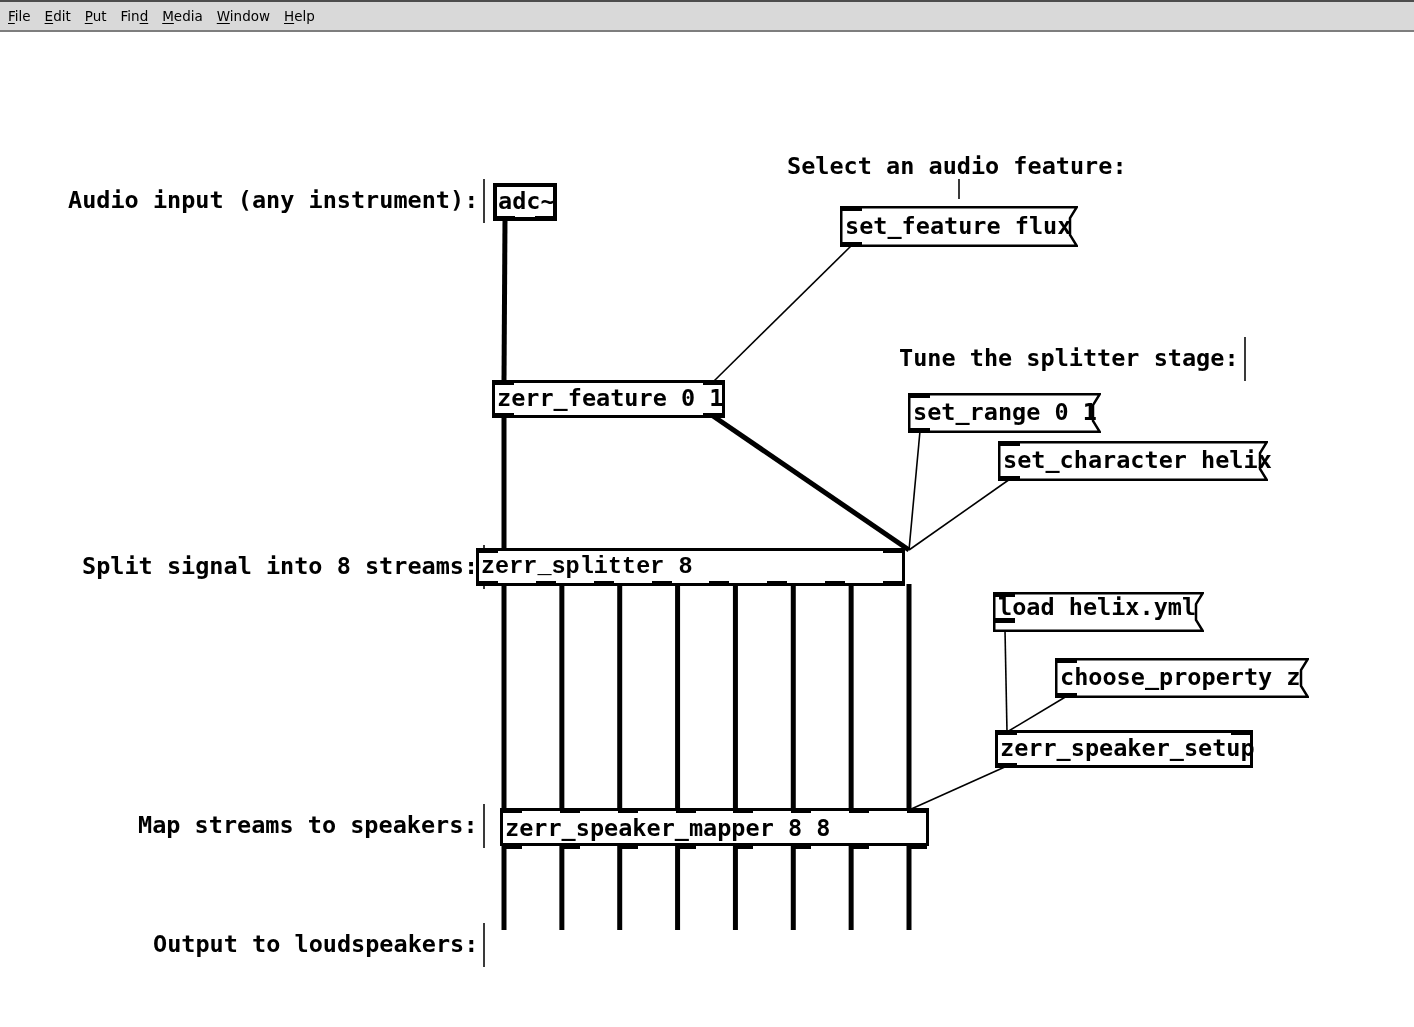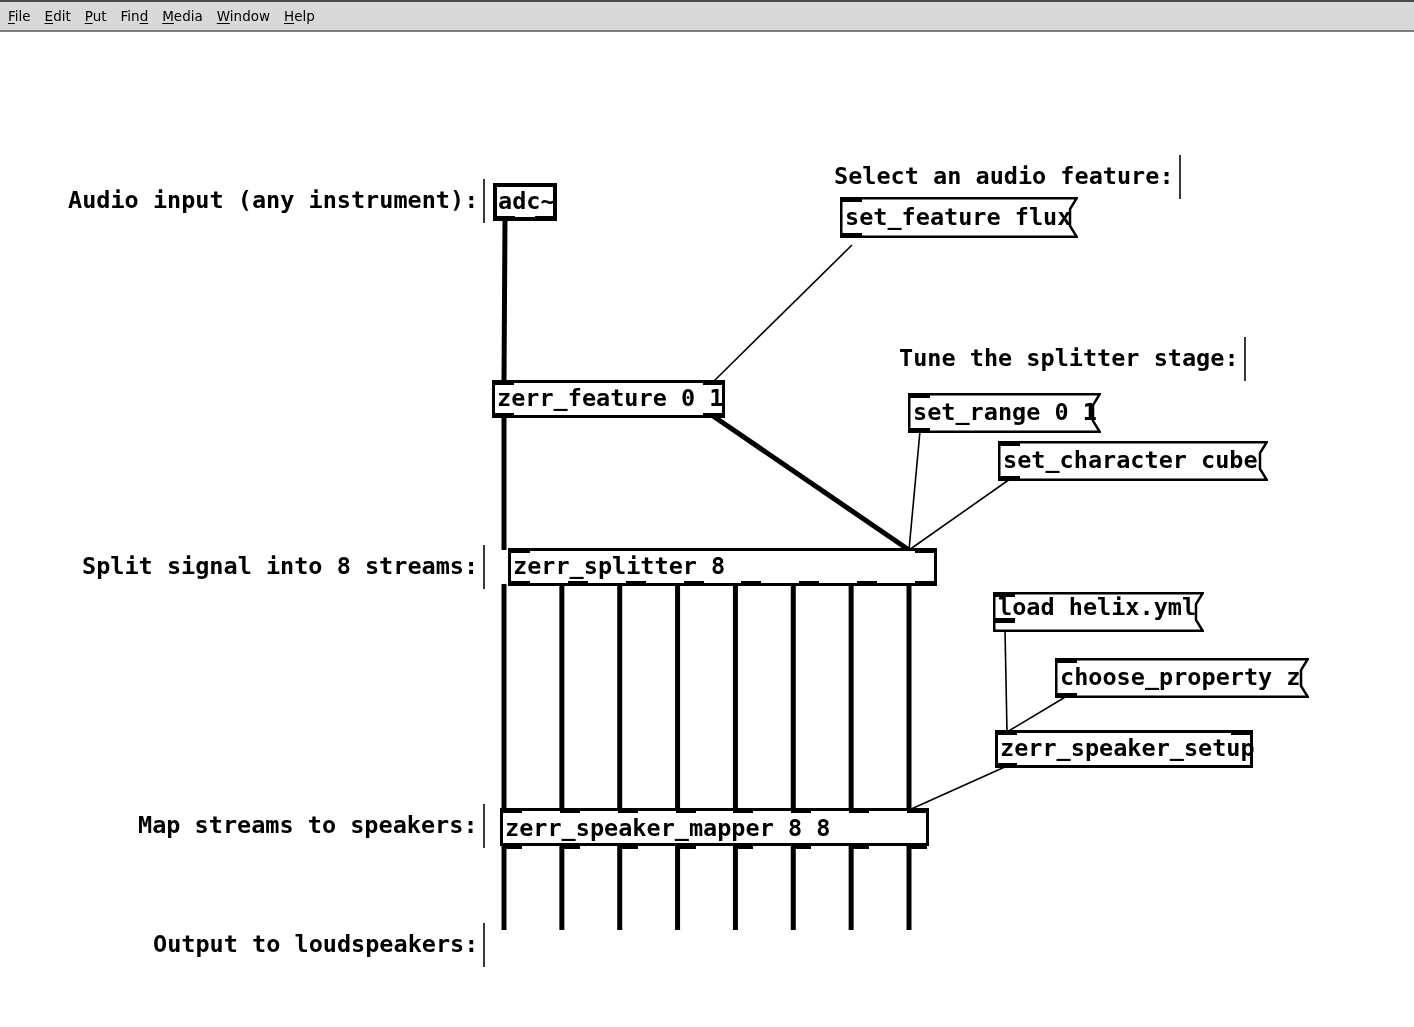--- a/index.html
+++ b/index.html
@@ -62,21 +62,21 @@
       <line x1="677.5714285714286" y1="844" x2="677.5714285714286" y2="930" class="cord signal"></line>
       <line x1="735.4285714285714" y1="844" x2="735.4285714285714" y2="930" class="cord signal"></line>
       <line x1="793.2857142857142" y1="844" x2="793.2857142857142" y2="930" class="cord signal"></line>
       <line x1="851.1428571428571" y1="844" x2="851.1428571428571" y2="930" class="cord signal"></line>
       <line x1="909" y1="844" x2="909" y2="930" class="cord signal"></line>
     </svg>
     <div class="comment" style="left: 68px; top: 179px;">
       <span class="ctext">Audio input (any instrument):</span>
       <div class="cbar"></div>
     </div>
-    <div class="comment" style="left: 834px; top: 155px;">
+    <div class="comment" style="left: 787px; top: 155px; flex-direction: column;">
       <span class="ctext">Select an audio feature:</span>
       <div class="cbar"></div>
     </div>
     <div class="comment" style="left: 899px; top: 337px;">
       <span class="ctext">Tune the splitter stage:</span>
       <div class="cbar"></div>
     </div>
     <div class="comment" style="left: 82px; top: 545px;">
       <span class="ctext">Split signal into 8 streams:</span>
       <div class="cbar"></div>
@@ -90,21 +90,21 @@
       <div class="cbar"></div>
     </div>
     <div class="node object" style="left: 493px; top: 183px; width: 64px; height: 38px; padding-left: 12px;">
       <svg class="border-svg" width="64" height="38">
         <rect x="2" y="2" width="60" height="34" fill="#ffffff" stroke="#000000" stroke-width="4"></rect>
       </svg>
       <span class="label">adc~</span>
       <div class="nub outlet" style="left: 2px;"></div>
       <div class="nub outlet" style="left: 42px;"></div>
     </div>
-    <div class="node message" style="left: 840px; top: 197px; width: 238px; height: 41px;">
+    <div class="node message" style="left: 840px; top: 206px; width: 238px; height: 41px;">
       <svg class="border-svg" width="238" height="41">
         <path d="M 1.25 1.25 L 236.75 1.25 L 230 12 L 230 29 L 236.75 39.75 L 1.25 39.75 Z" fill="#ffffff" stroke="#000000" stroke-width="2.5"></path>
       </svg>
       <span class="label">set_feature flux</span>
       <div class="nub inlet" style="left: 2px;"></div>
       <div class="nub outlet" style="left: 2px;"></div>
     </div>
     <div class="node object" style="left: 492px; top: 380px; width: 233px; height: 38px;">
       <svg class="border-svg" width="233" height="38">
         <rect x="1.5" y="1.5" width="230" height="35" fill="#ffffff" stroke="#000000" stroke-width="3"></rect>
@@ -120,25 +120,25 @@
         <path d="M 1.25 1.25 L 191.75 1.25 L 185 12 L 185 28 L 191.75 38.75 L 1.25 38.75 Z" fill="#ffffff" stroke="#000000" stroke-width="2.5"></path>
       </svg>
       <span class="label">set_range 0 1</span>
       <div class="nub inlet" style="left: 2px;"></div>
       <div class="nub outlet" style="left: 2px;"></div>
     </div>
     <div class="node message" style="left: 998px; top: 441px; width: 270px; height: 40px;">
       <svg class="border-svg" width="270" height="40">
         <path d="M 1.25 1.25 L 268.75 1.25 L 262 12 L 262 28 L 268.75 38.75 L 1.25 38.75 Z" fill="#ffffff" stroke="#000000" stroke-width="2.5"></path>
       </svg>
-      <span class="label">set_character cube</span>
-      <div class="nub inlet" style="left: 2px;"></div>
-      <div class="nub outlet" style="left: 2px;"></div>
-    </div>
-    <div class="node object" style="left: 508px; top: 548px; width: 485px; height: 38px;">
+      <span class="label">set_character helix</span>
+      <div class="nub inlet" style="left: 2px;"></div>
+      <div class="nub outlet" style="left: 2px;"></div>
+    </div>
+    <div class="node object" style="left: 476px; top: 548px; width: 485px; height: 38px; font-family: Liberation Mono, monospace;">
       <svg class="border-svg" width="429" height="38">
         <rect x="1.5" y="1.5" width="426" height="35" fill="#ffffff" stroke="#000000" stroke-width="3"></rect>
       </svg>
       <span class="label">zerr_splitter 8</span>
       <div class="nub inlet" style="left: 2px;"></div>
       <div class="nub inlet" style="left: 407px;"></div>
       <div class="nub outlet" style="left: 2px;"></div>
       <div class="nub outlet" style="left: 59.8571px;"></div>
       <div class="nub outlet" style="left: 117.714px;"></div>
       <div class="nub outlet" style="left: 175.571px;"></div>

